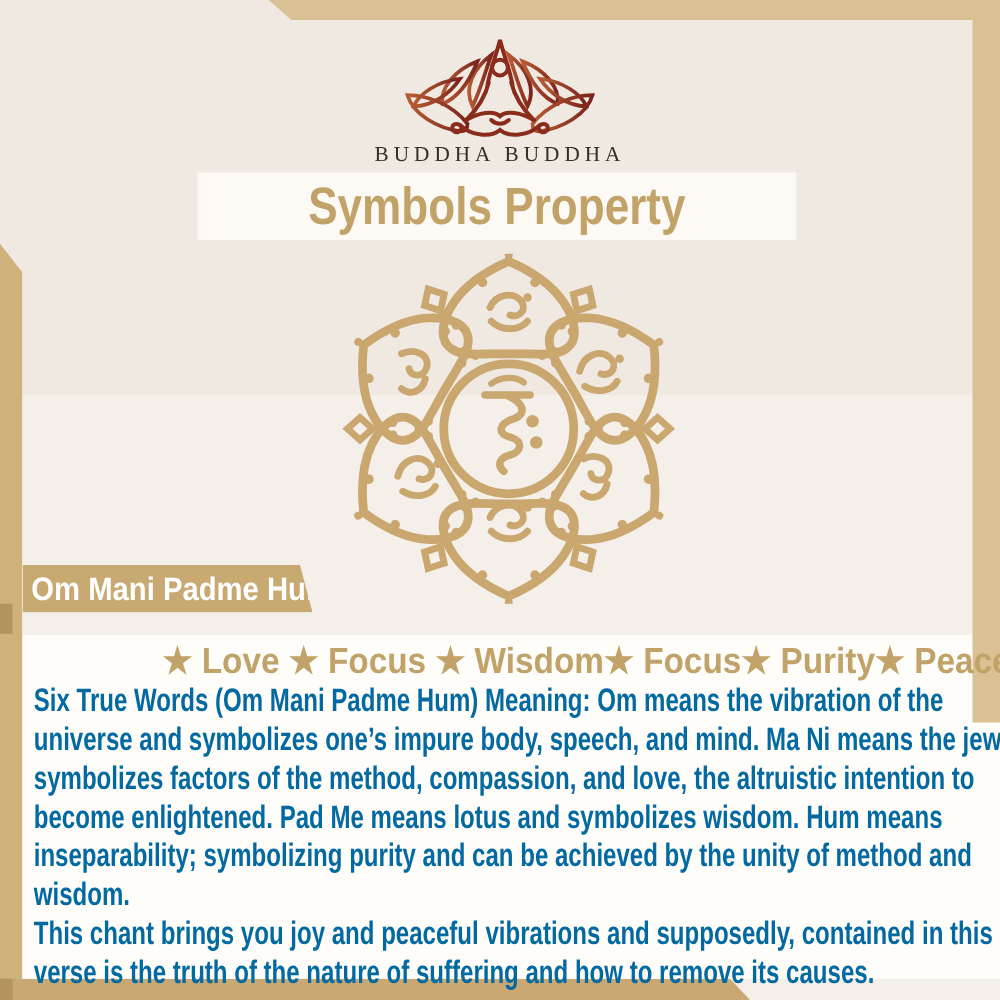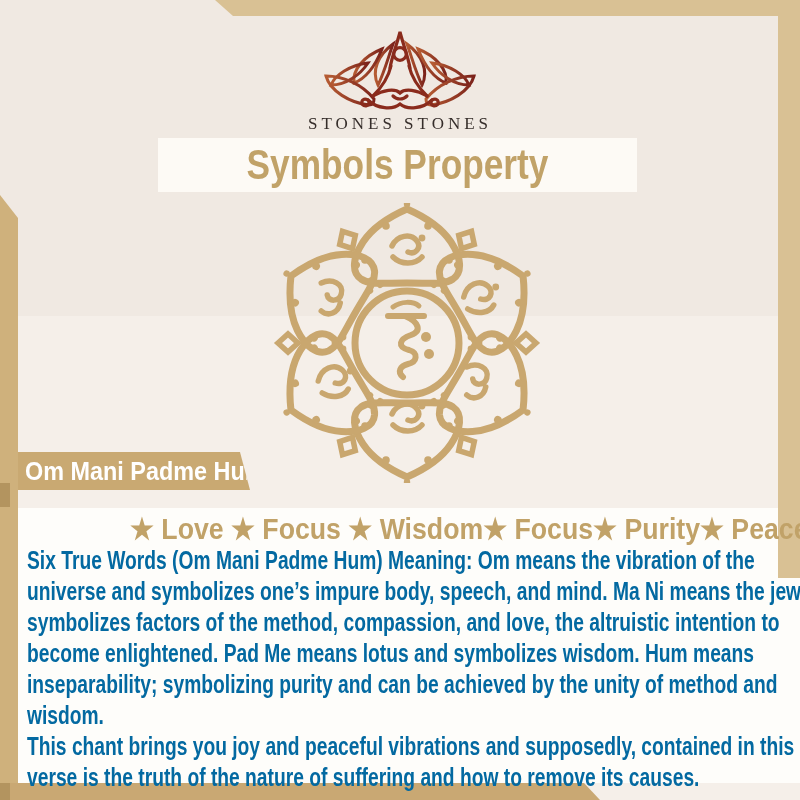--- a/index.html
+++ b/index.html
@@ -100,21 +100,21 @@
       <path d="M86,42 C83,55 76,64 68,72"></path>
       <path d="M104,42 C107,55 114,64 122,72"></path>
       <path d="M68,72 C78,66 90,64 95,69 C100,64 112,66 122,72"></path>
       <path d="M63,76 C72,85 88,86 95,80 C102,86 118,85 127,76"></path>
       <path d="M63,76 C59,74 56,76 57,80 C60,83 64,82 64,78"></path>
       <path d="M127,76 C131,74 134,76 133,80 C130,83 126,82 126,78"></path>
       <path d="M88,72 C92,76 98,76 102,72"></path>
     </g>
   </svg>
 
-  <div class="brand-name">STONES STONES</div>
+  <div class="brand-name">BUDDHA BUDDHA</div>
 
   <div class="symbols-title">Symbols Property</div>
 
   <svg class="mandala" viewBox="-140 -140 280 280">
     <defs>
       <g id="petal" fill="none" stroke="#c9a76f">
         <path d="M0,-134 C-16,-127 -34,-116 -44,-101 C-54,-86 -56,-71 -46,-64 C-37,-58 -26,-60 0,-60 C26,-60 37,-58 46,-64 C56,-71 54,-86 44,-101 C34,-116 16,-127 0,-134 Z" stroke-width="7"></path>
         <circle cx="-21" cy="-117" r="3.8" fill="#c9a76f" stroke="none"></circle>
         <circle cx="21" cy="-117" r="3.8" fill="#c9a76f" stroke="none"></circle>
         <circle cx="-42" cy="-83" r="3.8" fill="#c9a76f" stroke="none"></circle>

